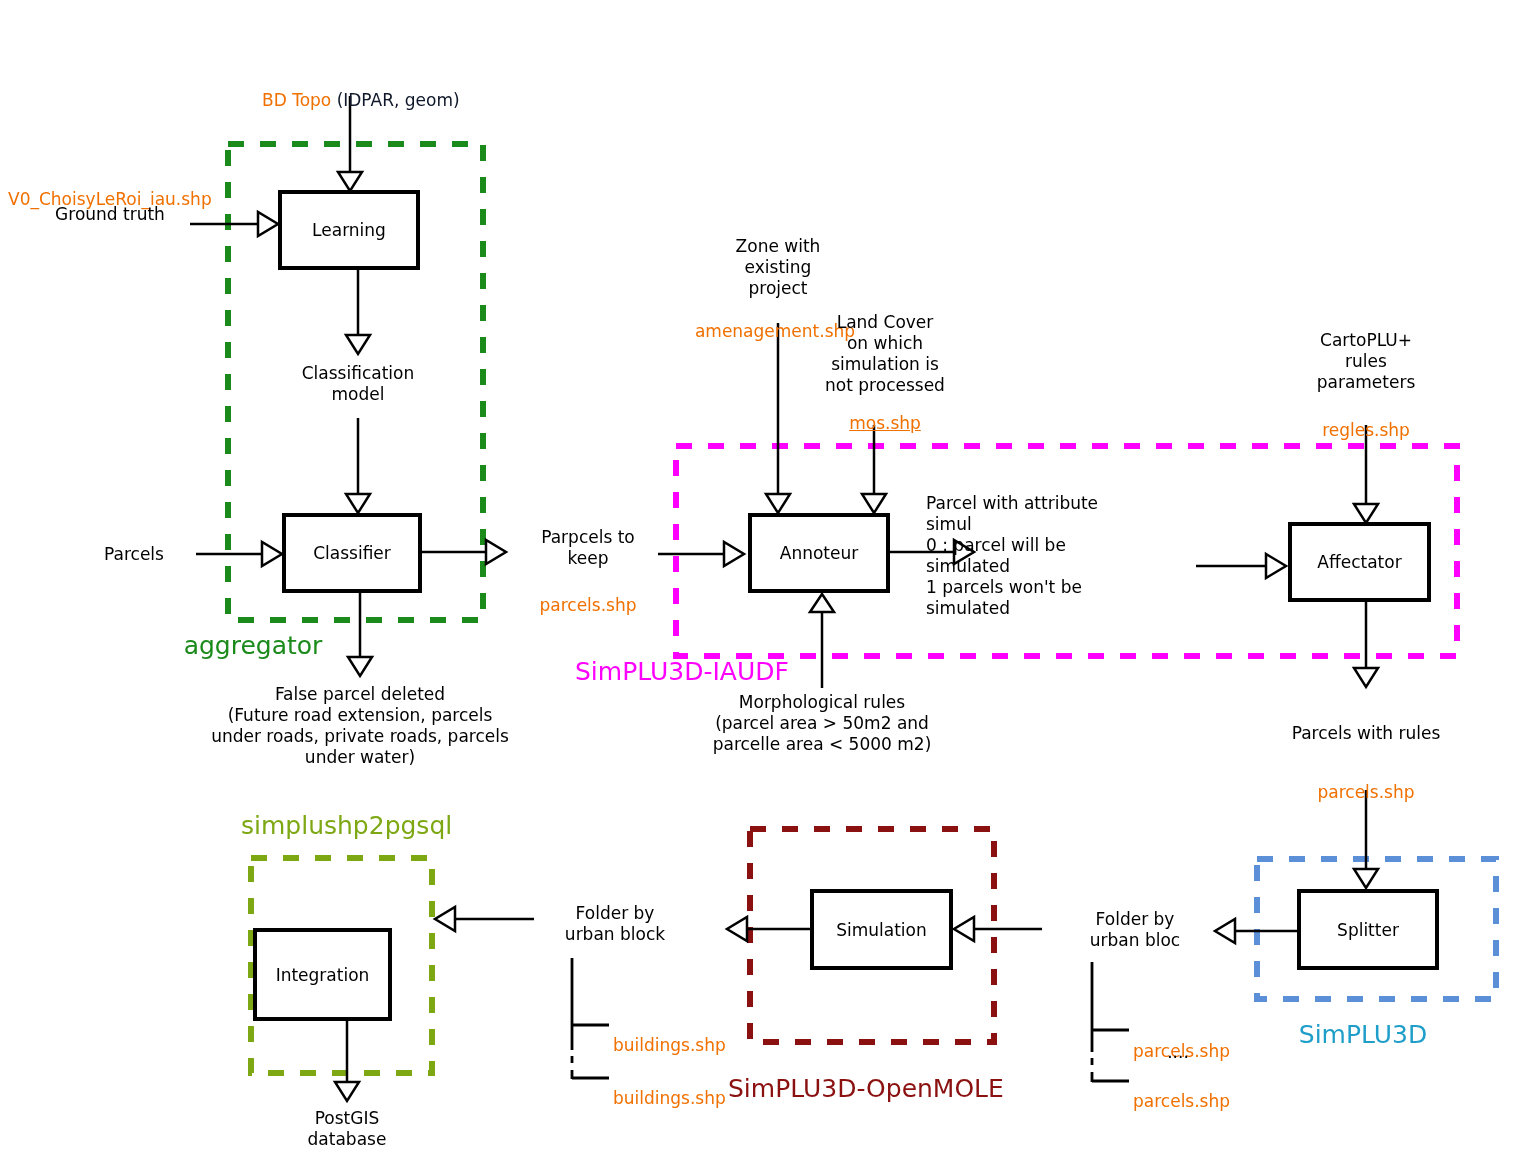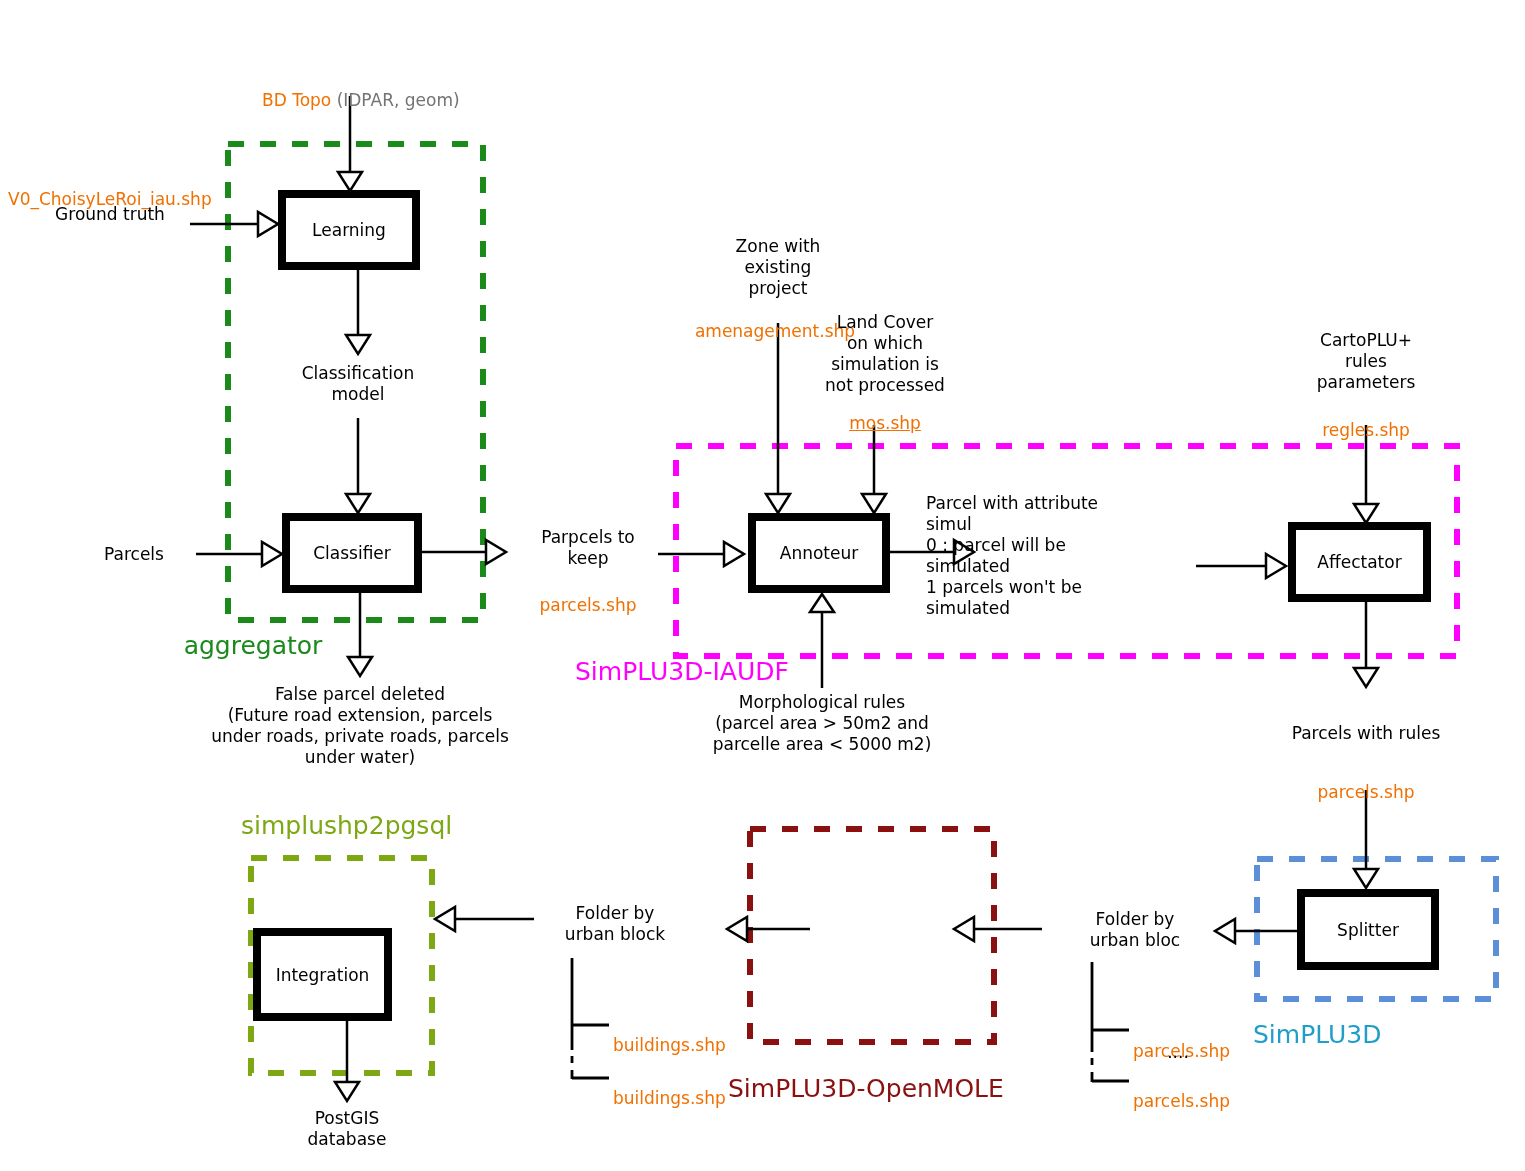--- a/index.html
+++ b/index.html
@@ -43,21 +43,21 @@
     pointer-events: none;
   }
   .group-name {
     position: absolute;
     font-size: 25px;
     line-height: 28px;
     white-space: pre;
   }
   .proc-box {
     position: absolute;
-    border: 8px solid #000000;
+    border: 4px solid #000000;
     background: #ffffff;
     box-sizing: border-box;
     display: flex;
     align-items: center;
     justify-content: center;
   }
 </style>
 </head>
 <body>
 
@@ -210,37 +210,40 @@
   </div>
 
   <div class="proc-box" style="left:1297px; top:889px; width:142px; height:81px;">
     <span class="proc-label" style="position:static;">Splitter</span>
   </div>
 
   <div class="proc-box" style="left:1288px; top:522px; width:143px; height:80px;">
     <span class="proc-label" style="position:static;">Affectator</span>
   </div>
 
+  <div class="proc-box" style="left:810px; top:889px; width:143px; height:81px;">
+    <span class="proc-label" style="position:static;">Simulation</span>
+  </div>
 
   <div class="proc-box" style="left:253px; top:928px; width:139px; height:93px;">
     <span class="proc-label" style="position:static;">Integration</span>
   </div>
 
   <div class="group-name" style="left:133px; top:632px; width:240px; text-align:center; color:#1a8a1a;">aggregator</div>
 
   <div class="group-name" style="left:575px; top:658px; width:260px; text-align:left; color:#ff00ff;">SimPLU3D-IAUDF</div>
 
   <div class="group-name" style="left:241px; top:812px; width:280px; text-align:left; color:#7da814;">simplushp2pgsql</div>
 
   <div class="group-name" style="left:728px; top:1075px; width:300px; text-align:left; color:#8b1010;">SimPLU3D-OpenMOLE</div>
 
-  <div class="group-name" style="left:1253px; top:1021px; width:220px; text-align:left; color:#1f9ec9;">SimPLU3D</div>
+  <div class="group-name" style="left:1253px; top:1021px; width:220px; text-align:center; color:#1f9ec9;">SimPLU3D</div>
 
   <div class="lbl" style="left:210px; top:69px; width:280px; text-align:center;">
-    <span style="color:#f07000;">BD Topo</span><span style="color:#737373;"> (IDPAR, geom)</span>
+    <span style="color:#f07000;">BD Topo</span><span style="color:#0f172a;"> (IDPAR, geom)</span>
   </div>
 
   <div class="lbl orange" style="left:8px; top:168px; width:190px; text-align:left;">V0_ChoisyLeRoi_iau.shp</div>
 
   <div class="lbl" style="left:30px; top:204px; width:160px; text-align:center;">Ground truth</div>
 
   <div class="lbl" style="left:268px; top:363px; width:180px; text-align:center;">Classification
 model</div>
 
   <div class="lbl" style="left:74px; top:544px; width:120px; text-align:center;">Parcels</div>

